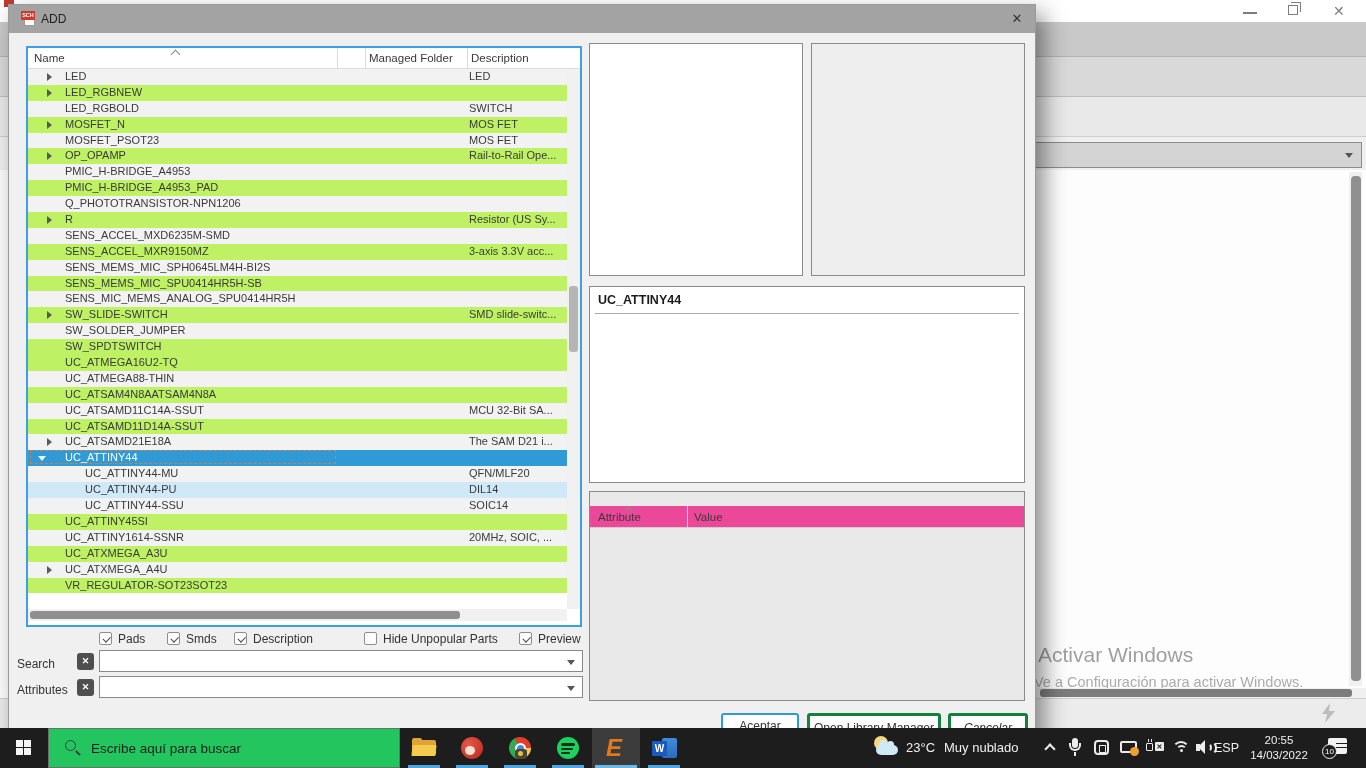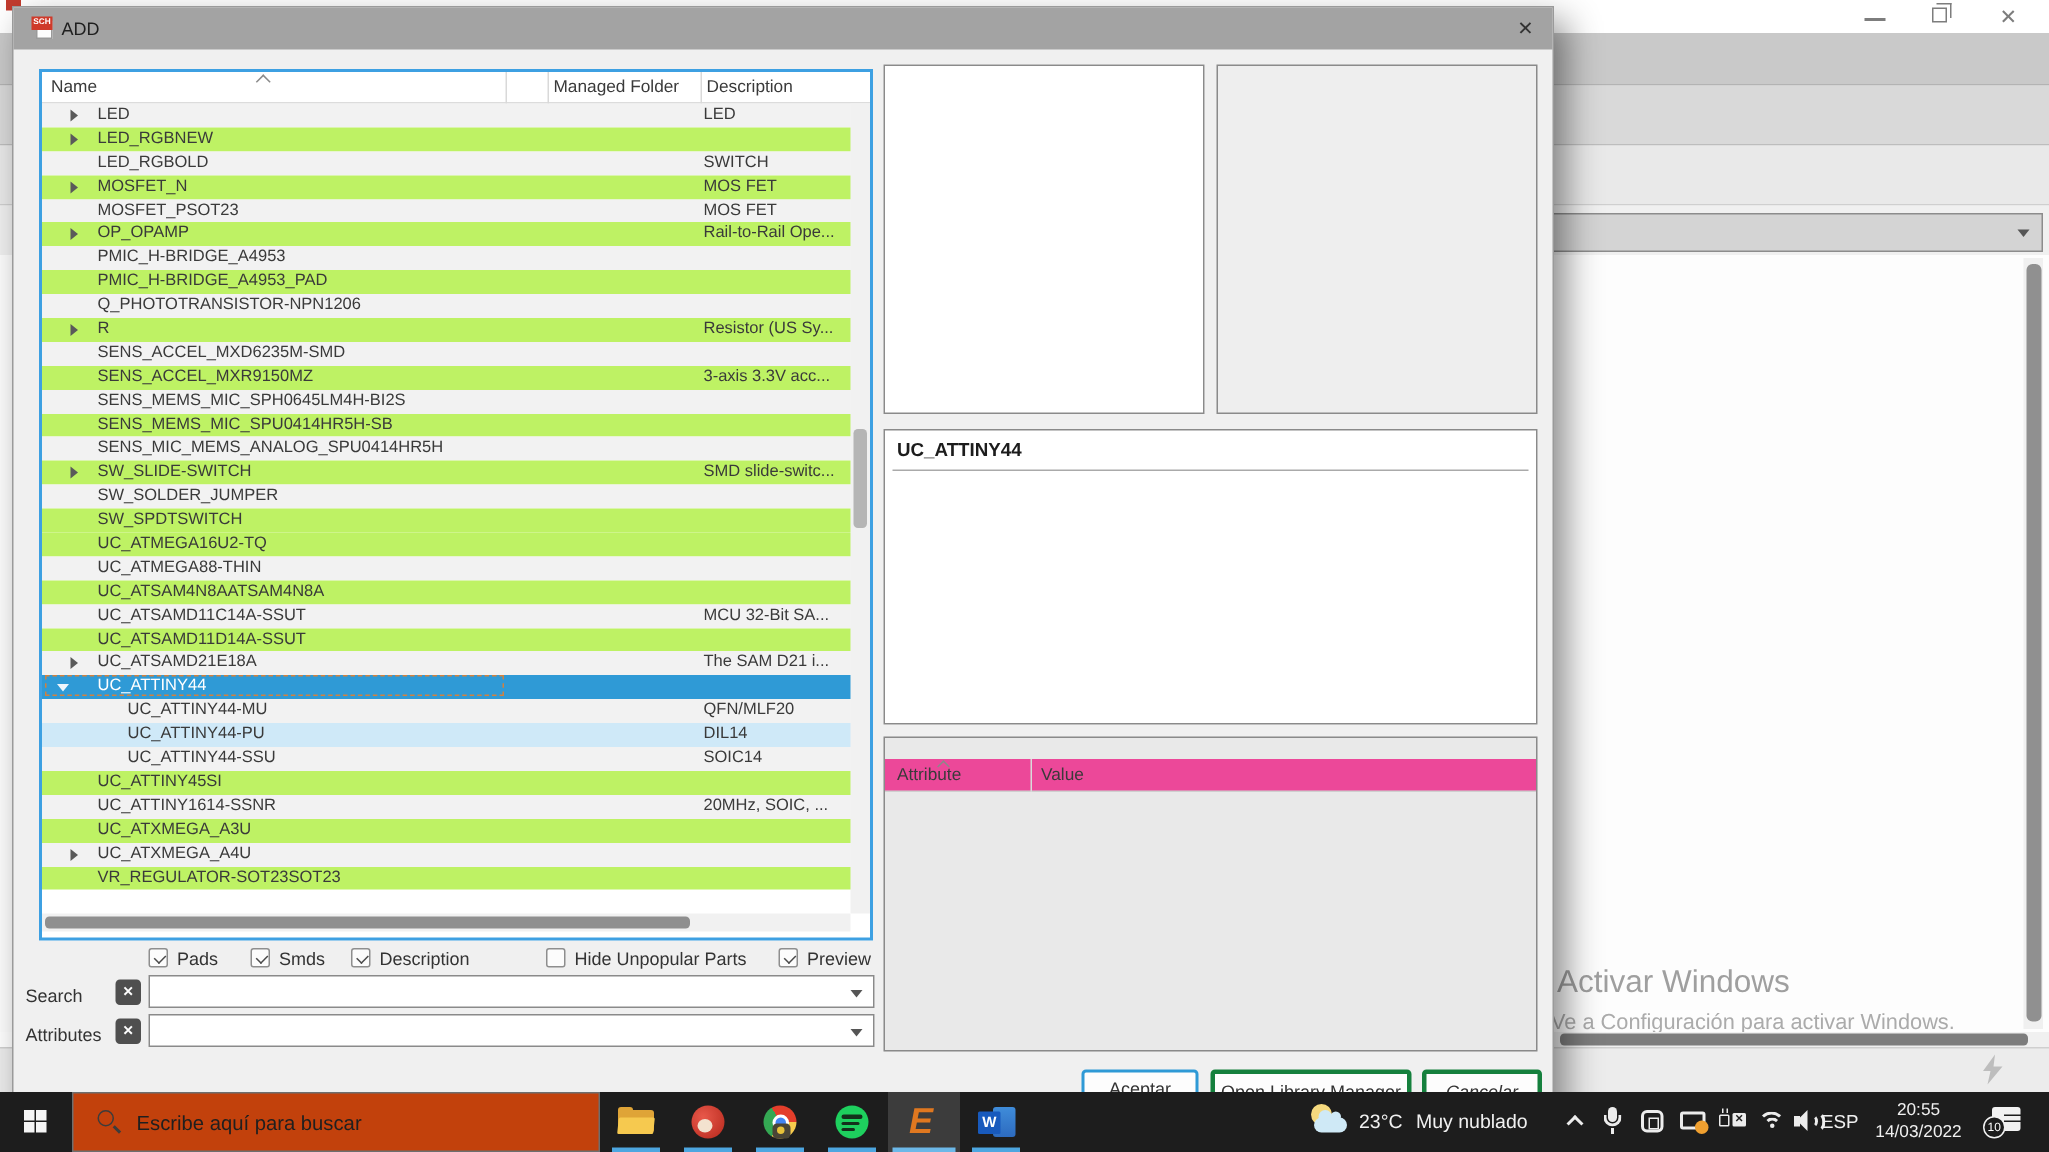--- a/index.html
+++ b/index.html
@@ -103,21 +103,21 @@
   .btn-ok{left:712px;width:78px;border:2px solid #2f9ad6;line-height:22px;}
   .btn-olm{left:798px;width:134px;}
   .btn-cancel{left:939px;width:80px;font-style:italic;}
 
   
   .taskbar{position:absolute;left:0;top:728px;width:1366px;height:40px;background:#1d1d1d;z-index:10;color:#f0f0f0;}
   .start{position:absolute;left:0;top:0;width:48px;height:40px;}
   .winlogo{position:absolute;left:16px;top:12px;width:16px;height:16px;}
   .winlogo b{position:absolute;width:7px;height:7px;background:#f5f5f5;}
   .wl1{left:0;top:0;} .wl2{left:8px;top:0;} .wl3{left:0;top:8px;} .wl4{left:8px;top:8px;}
-  .tsearch{position:absolute;left:48px;top:0;width:352px;height:40px;background:#c2410c;border:1px solid #6e6e6e;}
+  .tsearch{position:absolute;left:48px;top:0;width:352px;height:40px;background:#22c55e;border:1px solid #6e6e6e;}
   .mag{position:absolute;left:16px;top:11px;width:11px;height:11px;border:1.8px solid #3c3c3c;border-radius:50%;}
   .mag::after{content:"";position:absolute;left:9px;top:11px;width:6px;height:1.8px;background:#3c3c3c;transform:rotate(45deg);}
   .tsearch .ph{position:absolute;left:42px;top:0;height:40px;line-height:40px;font-size:13.5px;color:#1f1f1f;}
   .tile{position:absolute;top:0;width:48px;height:40px;}
   .tile .ul{position:absolute;left:8px;right:8px;bottom:0;height:3px;background:#4da6e0;}
   .tile.active{background:#3c3c3c;}
   .tile.active .ul{left:3px;right:3px;background:#6cb8e8;}
   .t-explorer{left:400px;} .t-red{left:448px;} .t-chrome{left:496px;}
   .t-spotify{left:544px;} .t-eagle{left:592px;} .t-word{left:640px;}
 

